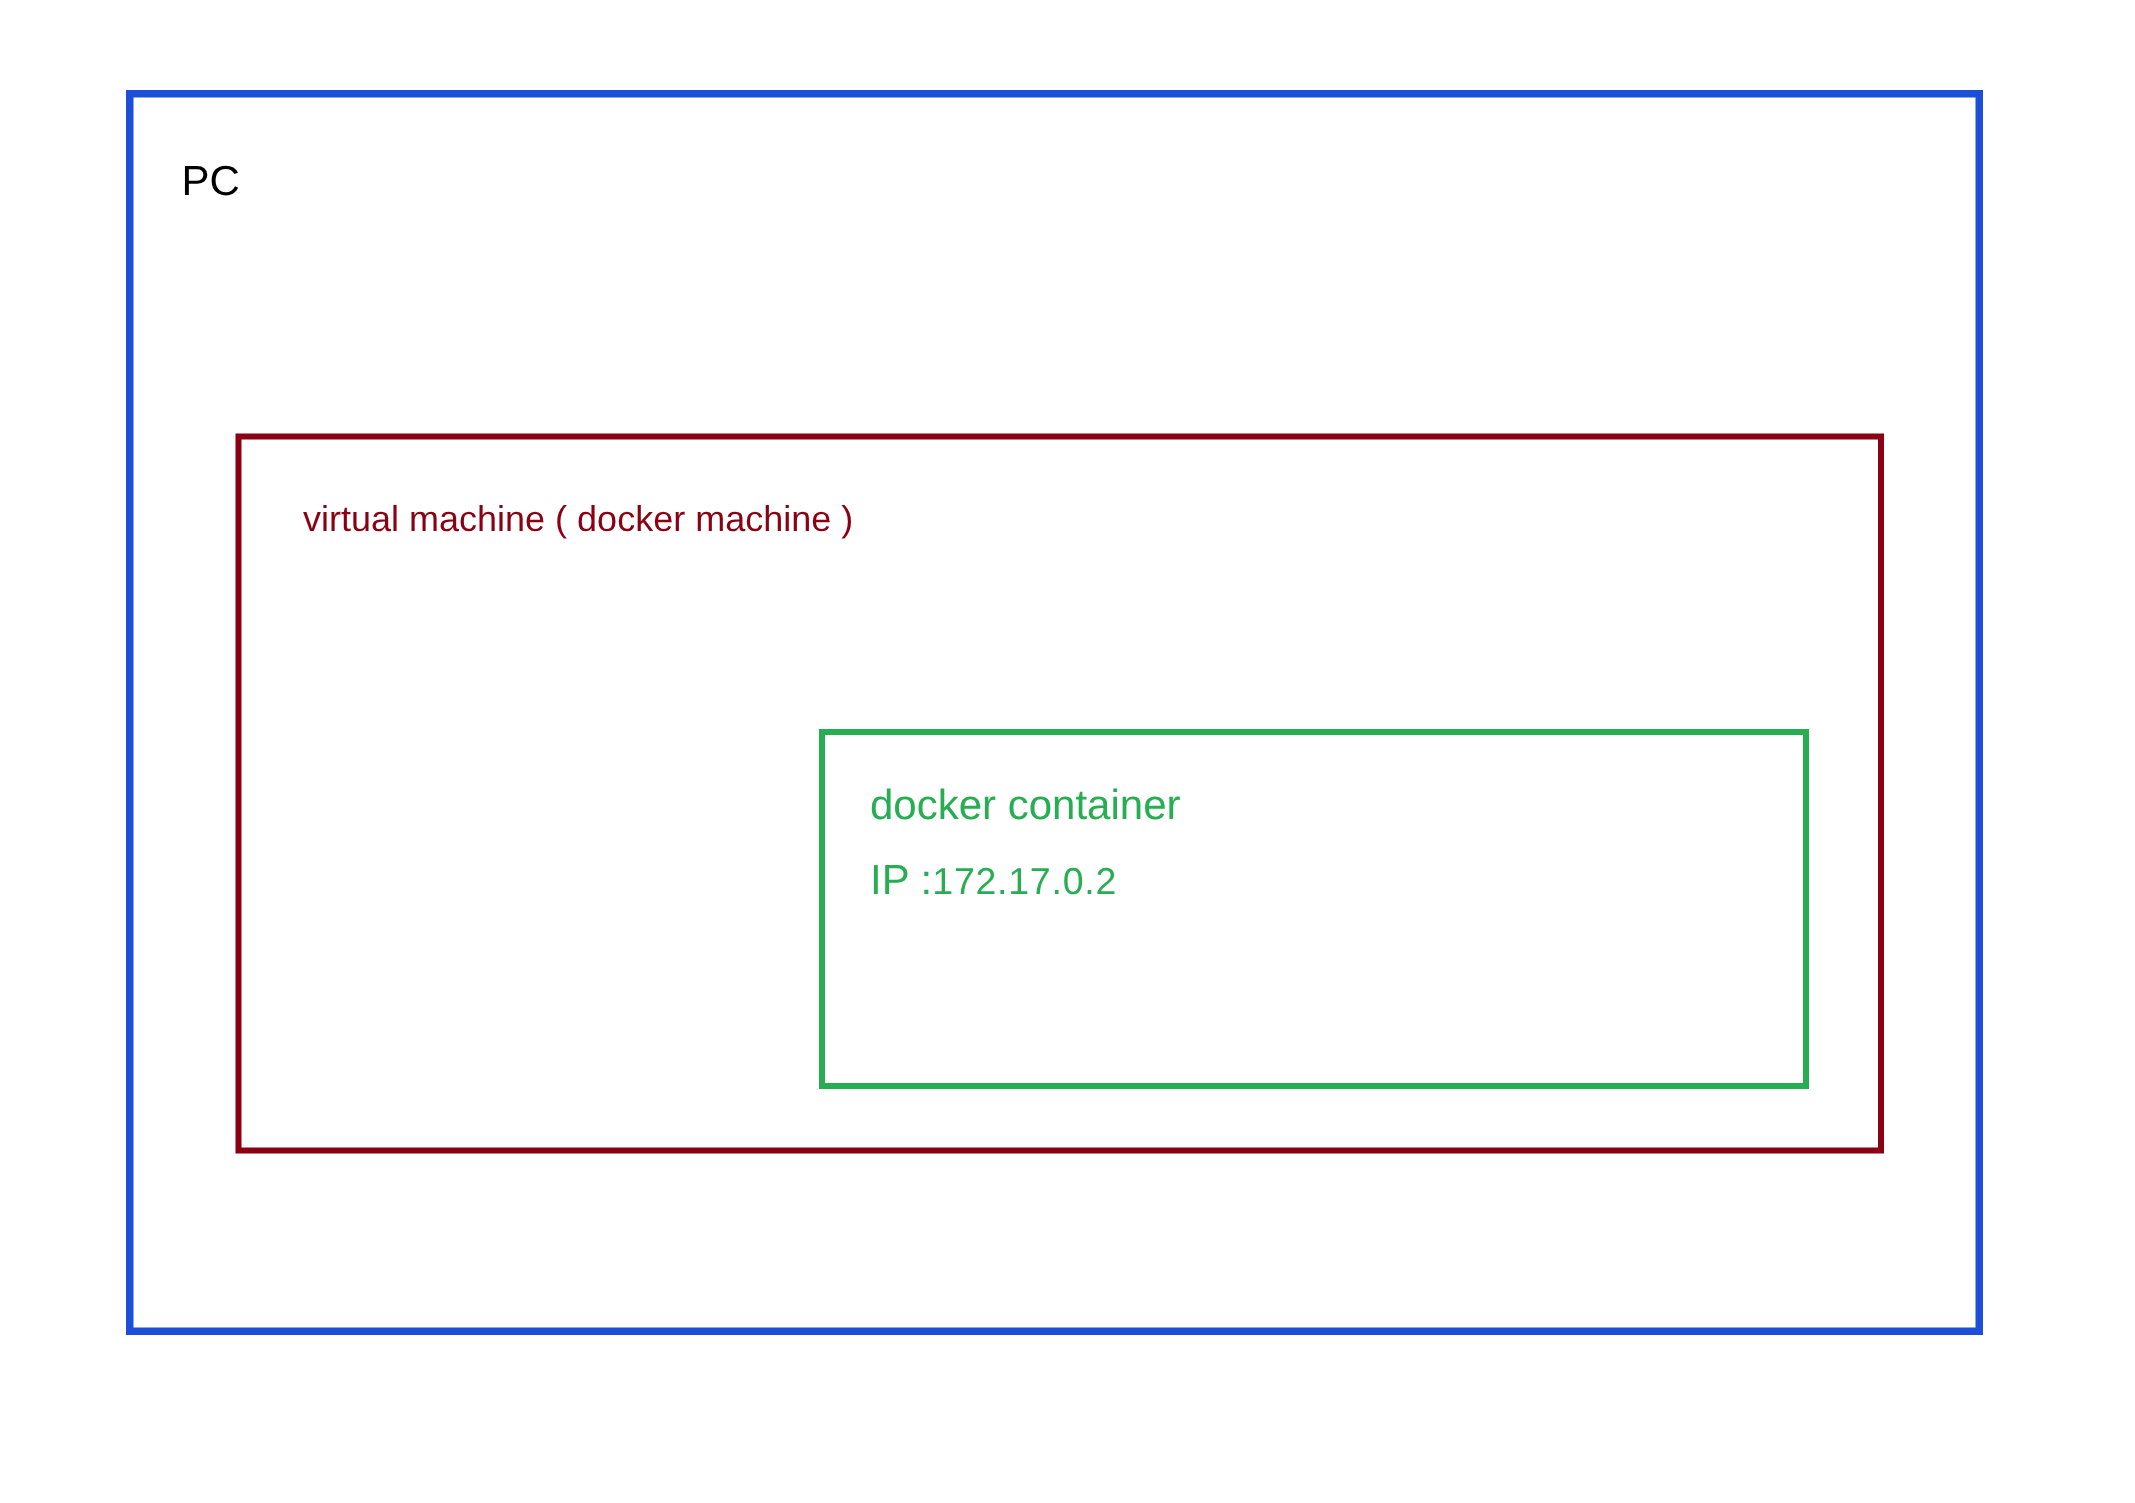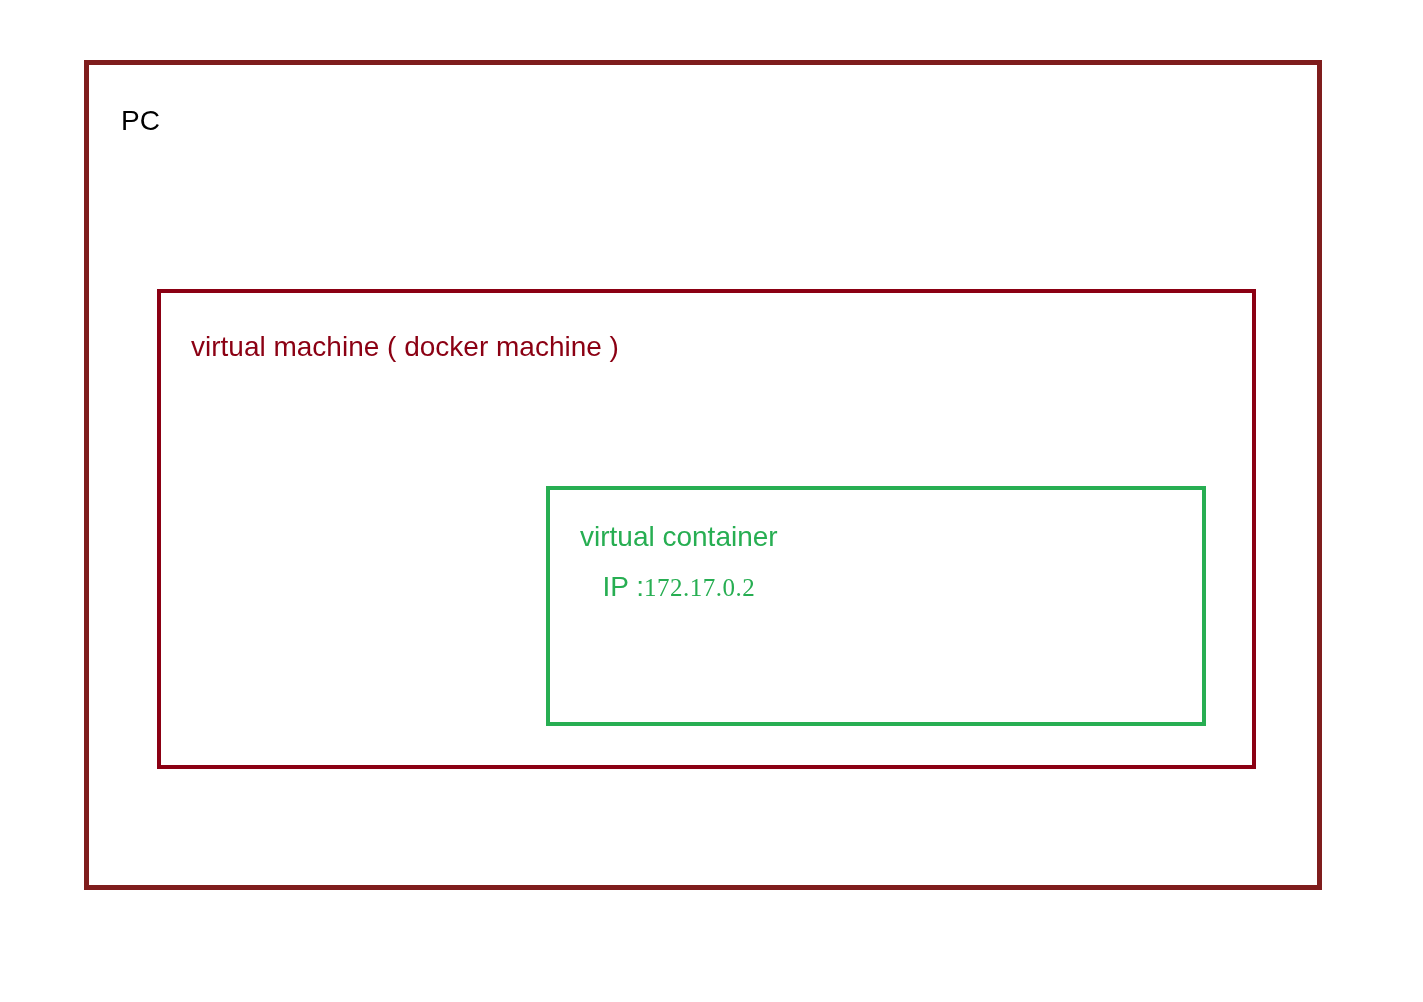--- a/index.html
+++ b/index.html
@@ -17,23 +17,22 @@
   }
 
   
   .pc-box {
     position: absolute;
     left: 84px;
     top: 60px;
     width: 1238px;
     height: 830px;
     box-sizing: border-box;
-    border: 5px solid #7f1d1d;
+    border: 5px solid #1d4ed8;
     background: #ffffff;
-    text-align: center;
   }
   .pc-label-group {
     position: absolute;
     left: 32px;
     top: 32px;
   }
   .pc-line {
     color: #000000;
     font-size: 28px;
     line-height: 47px;
@@ -52,24 +51,25 @@
     border: 4px solid #8B0013;
     background: transparent;
   }
   .vm-label-group {
     position: absolute;
     left: 30px;
     top: 30px;
   }
   .vm-line {
     color: #8B0013;
-    font-size: 28px;
+    font-size: 24px;
     line-height: 48px;
     white-space: nowrap;
     font-family: "Liberation Sans", sans-serif;
+    margin-left: 11px;
   }
 
   
   .dc-box {
     position: absolute;
     left: 385px;         
     top: 193px;          
     width: 660px;
     height: 240px;
     box-sizing: border-box;
@@ -82,21 +82,21 @@
     top: 22px;
   }
   .dc-line {
     color: #27AE52;
     font-size: 28px;
     line-height: 50px;
     white-space: nowrap;
     font-family: "Liberation Sans", sans-serif;
   }
   .dc-ip-mono {
-    font-family: Liberation Serif, serif;
+    font-family: Liberation Sans, sans-serif;
     font-size: 25px;
     letter-spacing: 0.5px;
   }
 </style>
 </head>
 <body>
 
 <div class="pc-box">
 
   <div class="pc-label-group">
@@ -105,21 +105,21 @@
 
   <div class="vm-box">
 
     <div class="vm-label-group">
       <div class="vm-line">virtual machine ( docker machine )</div>
     </div>
 
     <div class="dc-box">
 
       <div class="dc-label-group">
-        <div class="dc-line">virtual container</div>
+        <div class="dc-line">docker container</div>
         <div class="dc-line">
           <span>IP :</span><span class="dc-ip-mono">172.17.0.2</span>
         </div>
       </div>
 
     </div>
 
   </div>
 
 </div>

